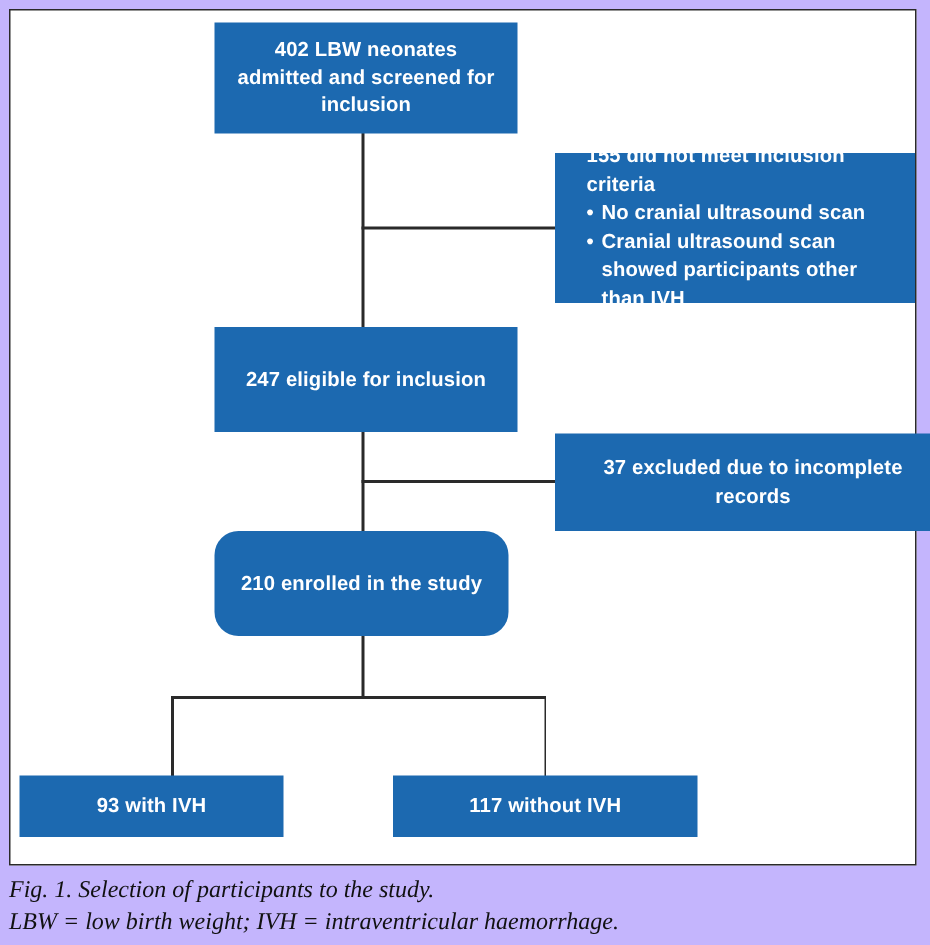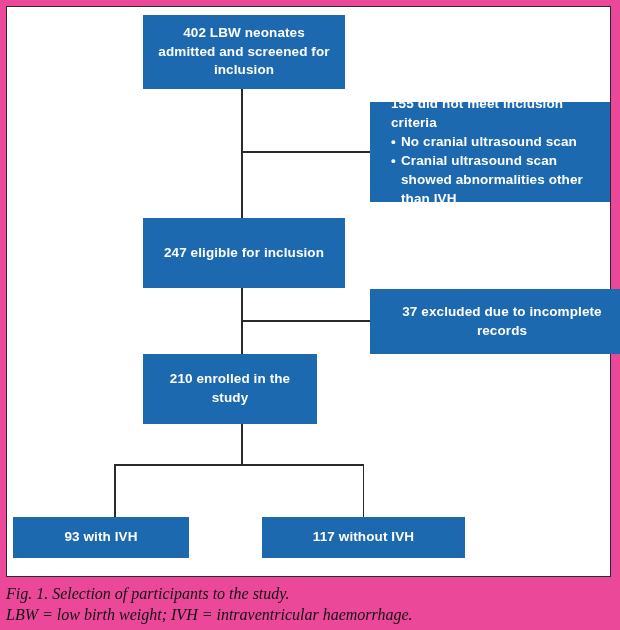--- a/index.html
+++ b/index.html
@@ -5,21 +5,21 @@
   html, body {
     margin: 0;
     padding: 0;
     background: #ffffff;
     font-family: "Liberation Sans", sans-serif;
   }
   #figure {
     position: relative;
     width: 620px;
     height: 630px;
-    background: #ec4899;
+    background: #c4b5fd;
     overflow: hidden;
   }
   .frame {
     position: absolute;
     left: 6px;
     top: 6px;
     width: 605px;
     height: 571px;
     border: 1.5px solid #2a2a2a;
     box-sizing: border-box;
@@ -38,21 +38,21 @@
     font-weight: bold;
     line-height: 1.4;
     letter-spacing: 0.1px;
   }
   .box-admitted   { left: 143px; top: 15px;  width: 202px; height: 74px; padding: 6px 14px; }
   .box-notmeet    { left: 370px; top: 102px; width: 240px; height: 100px;
                     justify-content: flex-end; text-align: left;
                     padding: 10px 10px 10px 21px; align-items: center; }
   .box-eligible   { left: 143px; top: 218px; width: 202px; height: 70px; padding: 6px 14px; }
   .box-excluded   { left: 370px; top: 289px; width: 264px; height: 65px; padding: 6px 30px; text-align: center; }
-  .box-enrolled   { left: 143px; top: 354px; width: 174px; height: 70px; padding: 6px 14px; }
+  .box-enrolled   { left: 143px; top: 354px; width: 196px; height: 70px; padding: 6px 14px; border-radius: 16px; }
   .box-with-ivh   { left: 13px;  top: 517px; width: 176px; height: 41px; padding: 4px 10px; }
   .box-without-ivh{ left: 262px; top: 517px; width: 203px; height: 41px; padding: 4px 10px; }
 
   .notmeet-inner { width: 100%; }
   .bullet-row { display: flex; }
   .bullet-glyph { flex: 0 0 10px; }
 
   .line {
     position: absolute;
     background: #2a2a2a;
@@ -104,21 +104,21 @@
 
   <div class="box box-notmeet" style="background: rgb(28, 105, 176); color: rgb(255, 255, 255);">
     <div class="notmeet-inner">
       <div>155 did not meet inclusion criteria</div>
       <div class="bullet-row">
         <span class="bullet-glyph">•</span>
         <span>No cranial ultrasound scan</span>
       </div>
       <div class="bullet-row">
         <span class="bullet-glyph">•</span>
-        <span>Cranial ultrasound scan showed abnormalities other than IVH</span>
+        <span>Cranial ultrasound scan showed participants other than IVH</span>
       </div>
     </div>
   </div>
 
   <div class="box box-eligible" style="background: rgb(28, 105, 176); color: rgb(255, 255, 255);">
     <span>247 eligible for inclusion</span>
   </div>
 
   <div class="box box-excluded" style="background: rgb(28, 105, 176); color: rgb(255, 255, 255);">
     <span>37 excluded due to incomplete records</span>

